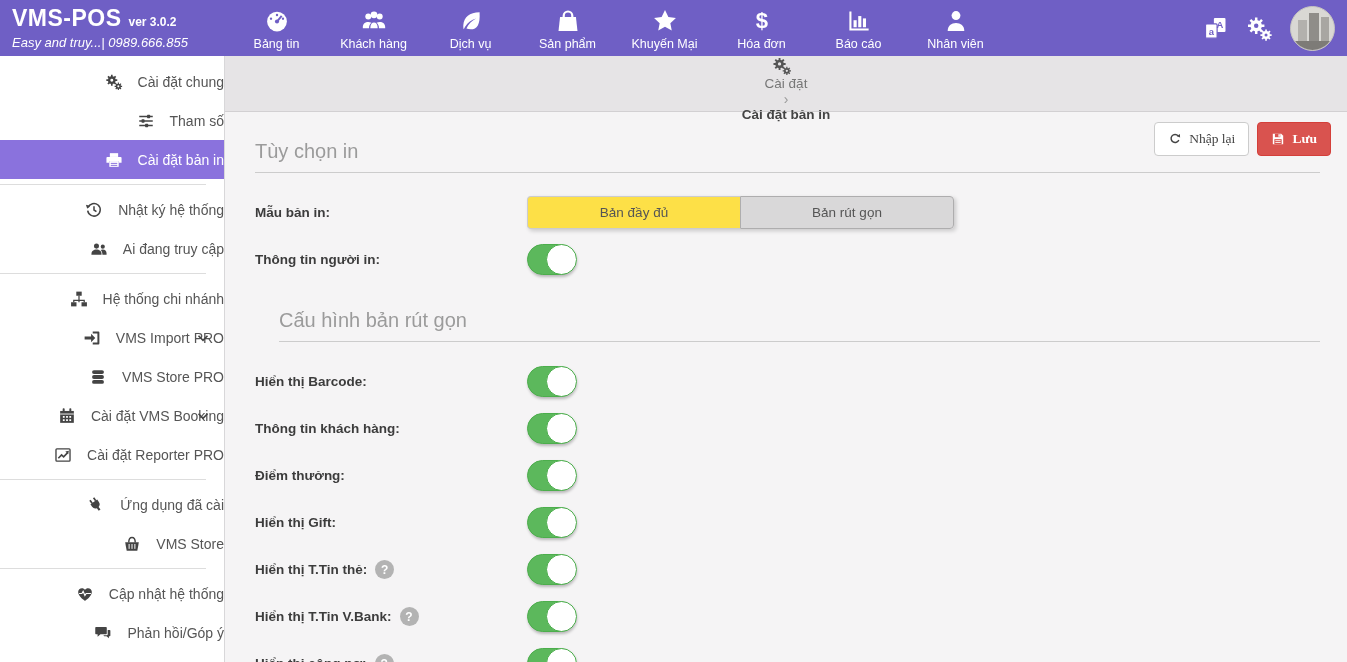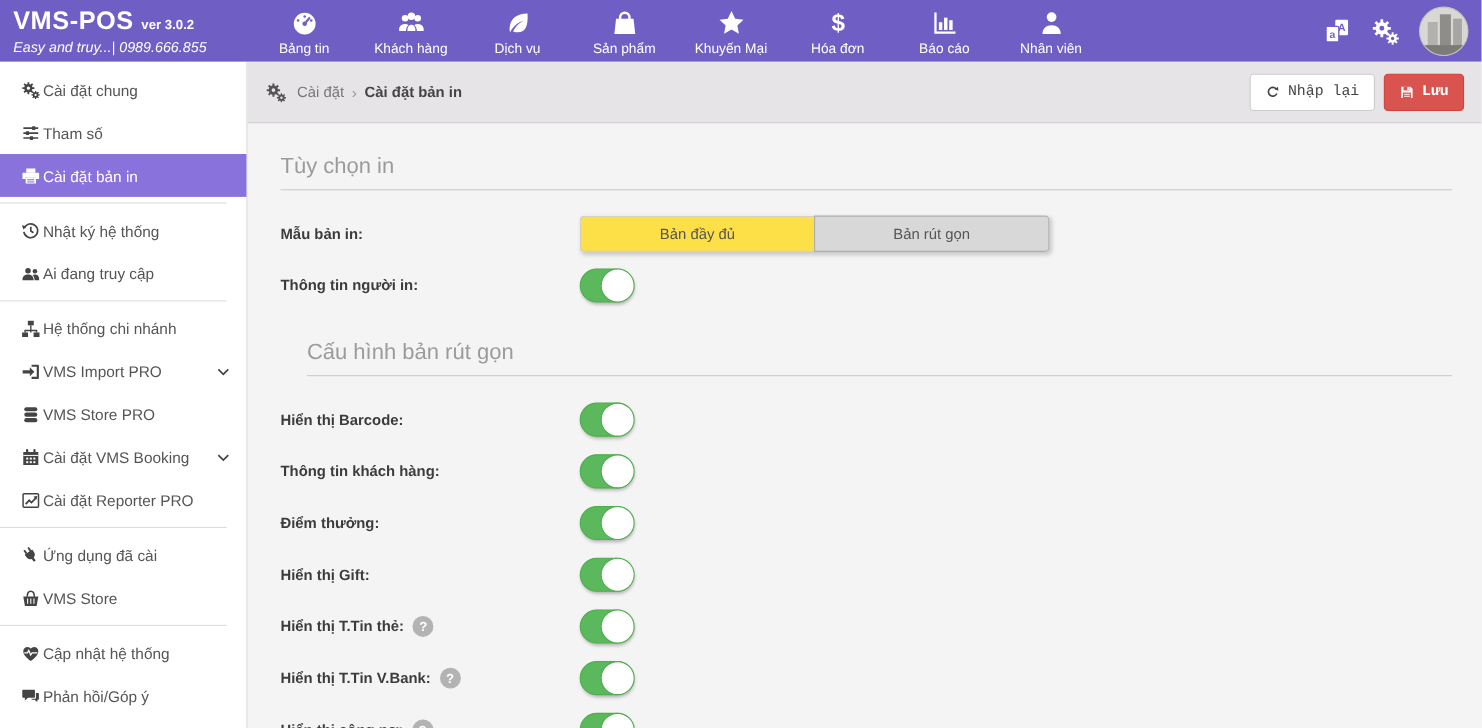--- a/index.html
+++ b/index.html
@@ -34,42 +34,42 @@
     background:#d9d8d4;cursor:pointer;border:1px solid #c6c4c0;}
   .avatar .b1,.avatar .b2,.avatar .b3,.avatar .base{position:absolute;background:#9e9c98;}
   .avatar .b1{left:7px;top:13px;width:9px;height:22px;background:#b3b1ad;}
   .avatar .b2{left:18px;top:6px;width:10px;height:29px;background:#8f8d89;}
   .avatar .b3{left:30px;top:10px;width:8px;height:25px;background:#a8a6a2;}
   .avatar .base{left:2px;top:34px;width:41px;height:11px;background:#7d7b77;}
 
   
   .sidebar{position:absolute;top:56px;left:0;bottom:0;width:225px;background:#fff;
     border-right:1px solid #d8d7d9;padding-top:6px;}
-  .side-item{position:relative;height:39px;display:flex;align-items:center;gap:0;
-    padding-left:17px;color:#555;font-size:14px;cursor:pointer;}
+  .side-item{position:relative;height:39px;display:flex;align-items:center;gap:13px;
+    padding-left:17px;color:#555;font-size:14px;cursor:pointer;justify-content:flex-end;}
   .side-item .icn{width:22px;display:inline-flex;justify-content:center;color:#444;}
   .side-item .icn svg{width:18px;height:18px;display:block;}
   .side-item.active{background:var(--purple-active);color:#fff;--hole:var(--purple-active);}
   .side-item.active .icn{color:#fff;}
   .side-chev{position:absolute;right:10px;color:#999;display:inline-flex;}
   .side-chev svg{width:14px;height:14px;}
   .side-div{border-top:1px solid #ddd;margin:5px 18px 5px 0;}
 
   
   .content{position:absolute;top:56px;left:225px;right:0;bottom:0;overflow:hidden;}
   .crumbbar{height:56px;background:#e6e4e6;border-bottom:1px solid #d2d0d2;display:flex;
-    align-items:center;padding:0 16px;--hole:#e6e4e6;}
+    align-items:center;padding:0 16px;flex-direction:column;--hole:#e6e4e6;}
   .crumb-gear{color:#555;display:inline-flex;margin-right:9px;}
   .crumb-gear svg{width:20px;height:20px;}
   .crumb-parent{color:#777;font-size:13.5px;cursor:pointer;}
   .crumb-sep{color:#999;font-size:14px;margin:0 7px;}
   .crumb-current{color:#444;font-size:13.5px;font-weight:bold;}
   .crumb-actions{margin-left:auto;display:flex;gap:8px;}
   .btn{height:34px;border-radius:4px;font-size:13.5px;display:inline-flex;align-items:center;
-    gap:7px;padding:0 13px;cursor:pointer;font-family:Liberation Mono, monospace;}
+    gap:7px;padding:0 13px;cursor:pointer;font-family:Liberation Serif, serif;}
   .btn .icn svg{width:14px;height:14px;display:block;}
   .btn-default{background:#fff;border:1px solid #ccc;color:#444;--hole:#fff;}
   .btn-danger{background:var(--red);border:1px solid #d43f3a;color:#fff;font-weight:bold;--hole:var(--red);}
 
   .main{padding:28px 27px 0 30px;}
   .section-title{font-size:20px;font-weight:400;color:#9b9b9b;margin:0 0 16px 0;
     padding-bottom:9px;border-bottom:1px solid #ccc;}
   .section-title.second{margin-top:26px;margin-left:24px;}
   .setting-row{display:flex;align-items:center;height:47px;}
   .setting-label{width:272px;font-weight:bold;font-size:13.5px;color:#3c3c3c;

